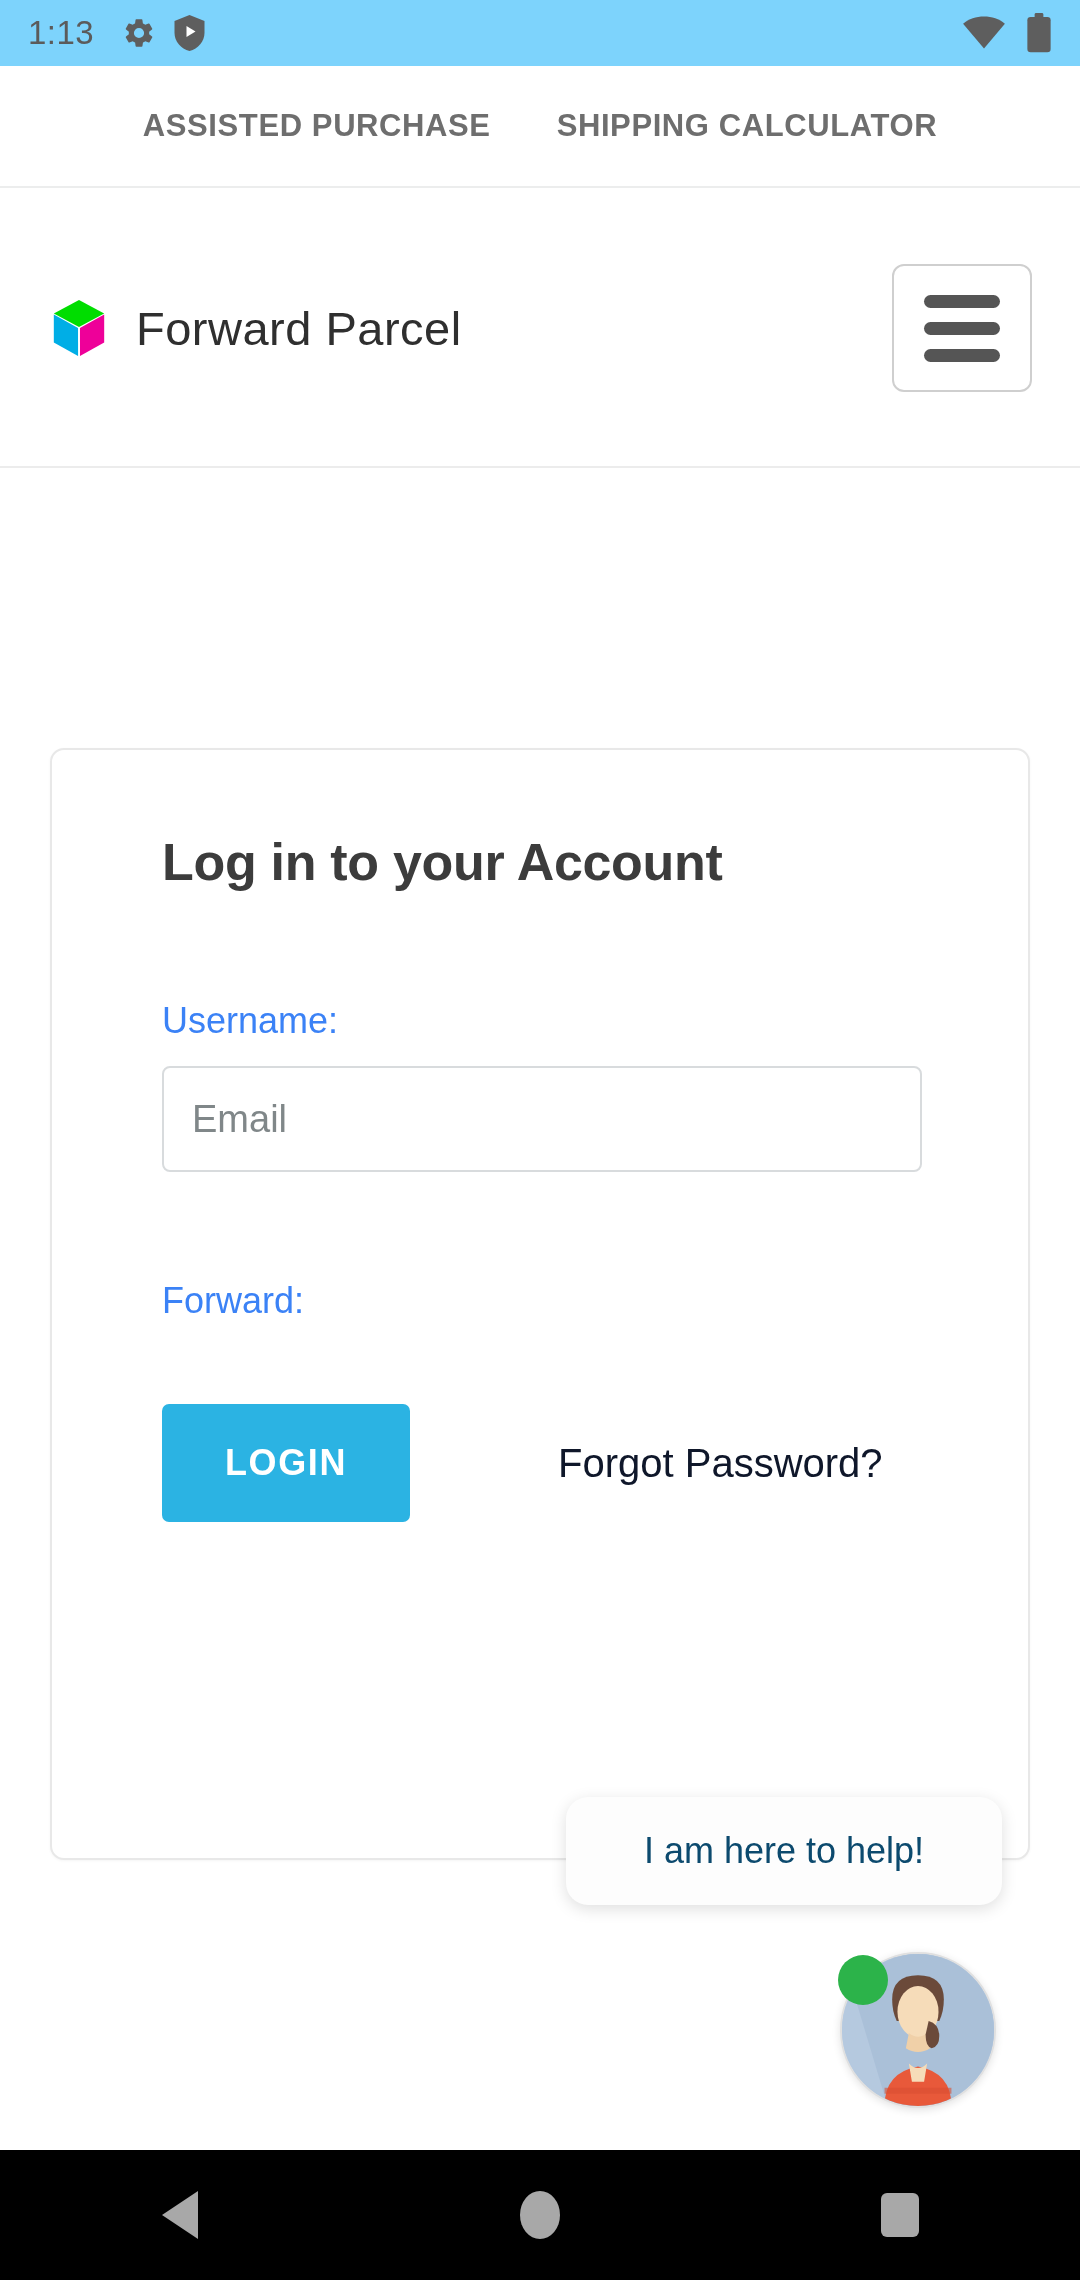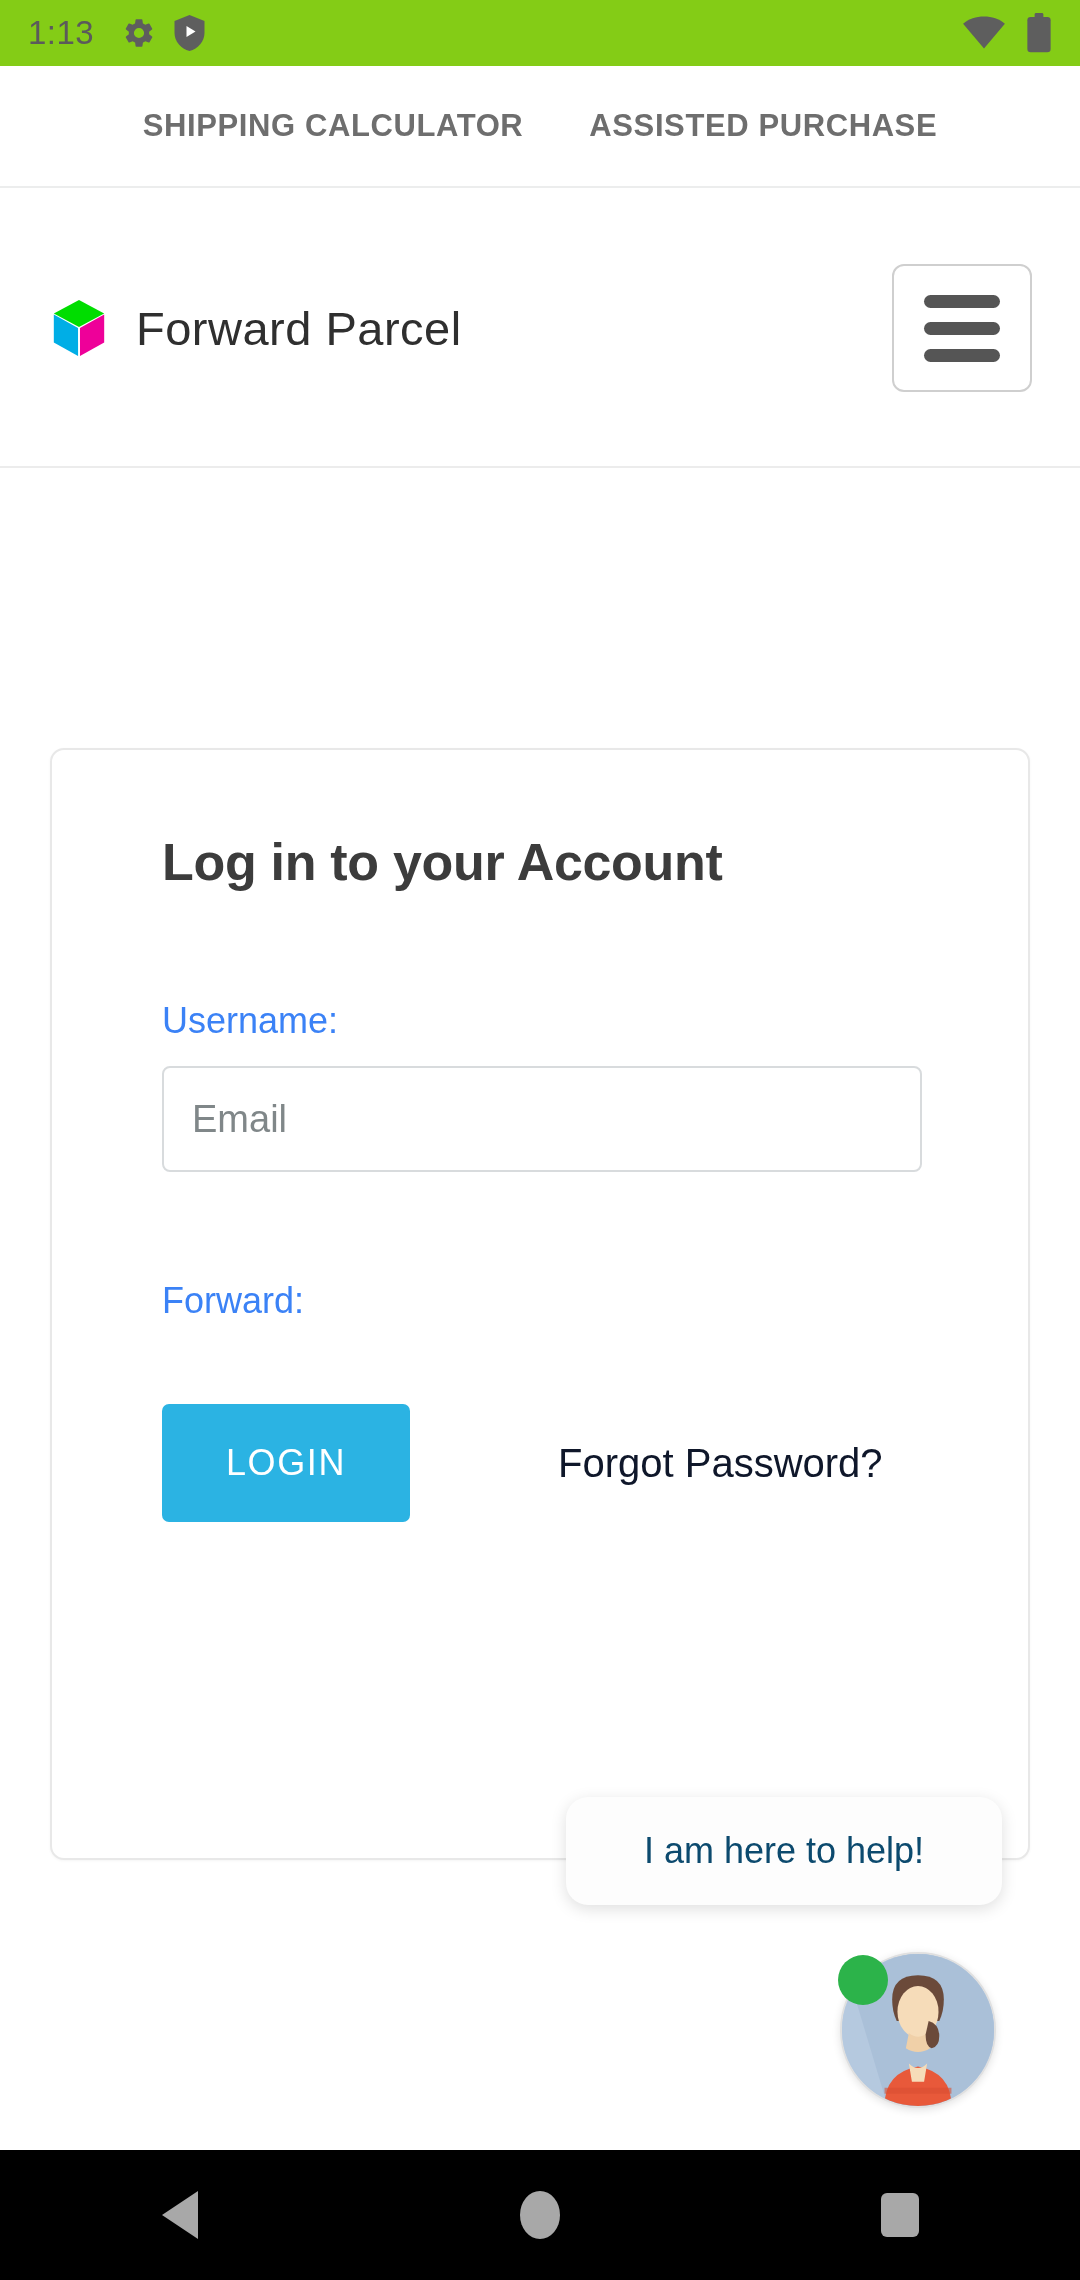--- a/index.html
+++ b/index.html
@@ -8,21 +8,21 @@
     background:#ffffff;
     font-family:"Liberation Sans", sans-serif;
     overflow:hidden;
   }
   #screen { position:relative; width:1080px; height:2280px; background:#ffffff; }
 
   
   .statusbar {
     position:absolute; top:0; left:0; width:1080px; height:66px;
     display:flex; align-items:center; padding:0 28px;
-    background:#84cc16;
+    background:#7dd3fc;
   }
   .status-clock {
     font-size:33px; color:#5b5b5b; letter-spacing:0.5px;
     font-family:"Liberation Sans", sans-serif;
   }
   .status-left-icons { display:flex; align-items:center; gap:18px; margin-left:28px; }
   .status-right { margin-left:auto; display:flex; align-items:center; gap:20px; }
   .si { display:block; }
 
   
@@ -94,21 +94,21 @@
   }
   .text-input::placeholder { color:#808789; }
 
   .actions {
     margin-top:82px;
     display:flex; align-items:center;
   }
   .login-btn {
     width:248px; height:118px;
     background:#2bb3e3; border:none; border-radius:7px;
-    color:#ffffff; font-size:36px; font-weight:normal;
+    color:#ffffff; font-size:36px; font-weight:bold;
     letter-spacing:1.6px;
     font-family:"Liberation Sans", sans-serif;
     cursor:pointer;
   }
   .forgot-link {
     margin-left:148px;
     font-size:40px; color:#0f172a;
     text-decoration:none;
     font-family:"Liberation Sans", sans-serif;
     cursor:pointer;
@@ -179,22 +179,22 @@
         <path fill="#5e5e5e" d="M12 17.5L.6 3.9C3.7 1.4 7.7 0 12 0s8.3 1.4 11.4 3.9L12 17.5z"></path>
       </svg>
       <svg class="si" width="26" height="40" viewBox="0 0 14 22">
         <rect x="4.6" y="0" width="4.8" height="2.6" rx="0.8" fill="#5e5e5e"></rect>
         <rect x="0.6" y="2.2" width="12.8" height="19.4" rx="1.8" fill="#5e5e5e"></rect>
       </svg>
     </span>
   </div>
 
   <div class="tabbar">
+    <div class="tab">ASSISTED PURCHASE</div>
     <div class="tab">SHIPPING CALCULATOR</div>
-    <div class="tab">ASSISTED PURCHASE</div>
   </div>
 
   <div class="brandbar">
     <div class="brand">
       <svg class="cube" viewBox="0 0 64 64">
         <path d="M32 3 L58 17 L32 31 L6 17 Z" fill="#00DD00"></path>
         <path d="M6 18 L31 32 L31 61 L6 47 Z" fill="#00AEE6"></path>
         <path d="M58 18 L33 32 L33 61 L58 47 Z" fill="#EE0099"></path>
       </svg>
       <span class="brand-name">Forward Parcel</span>

